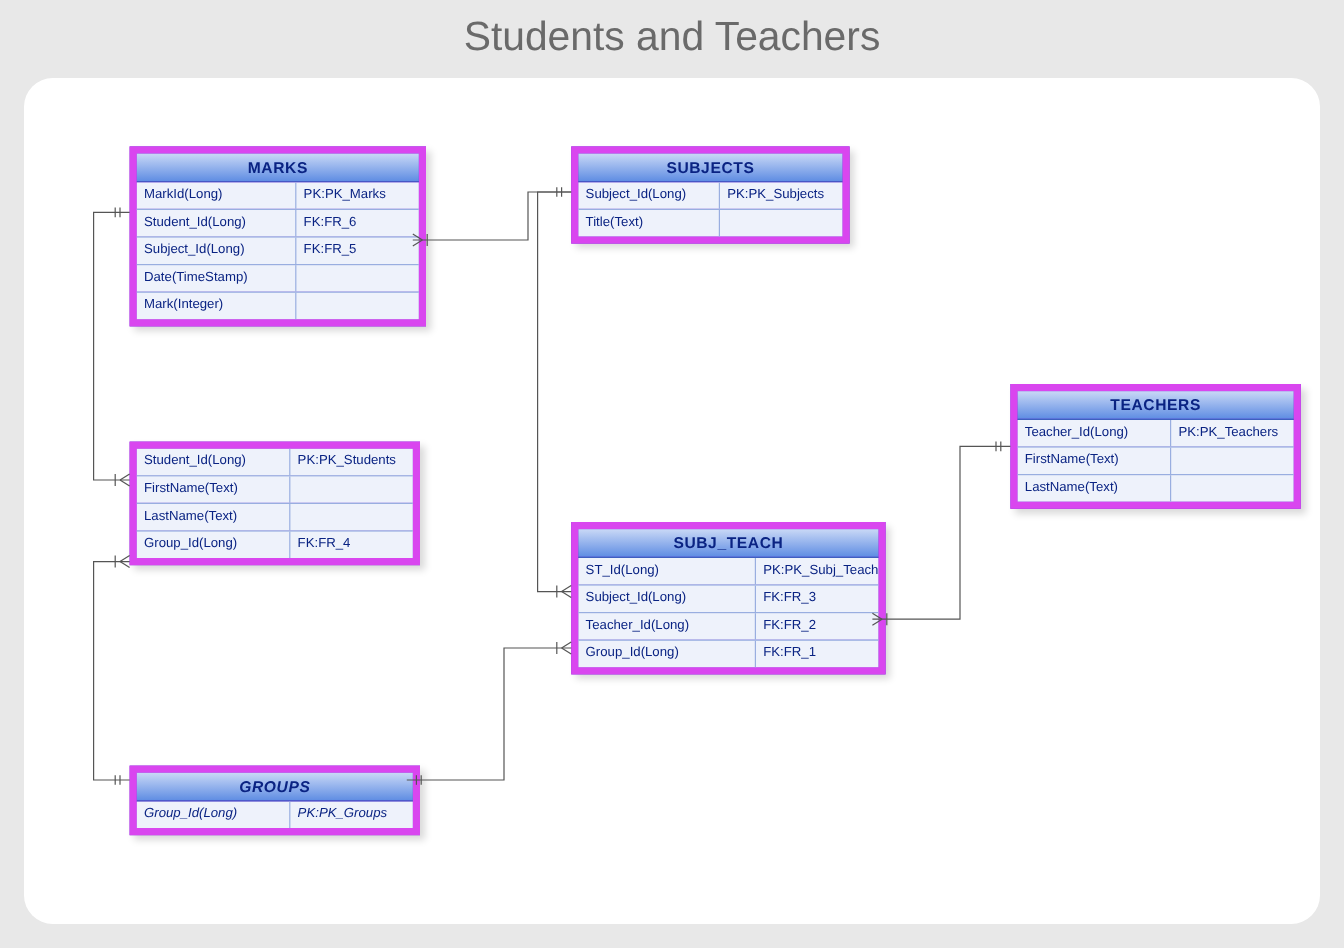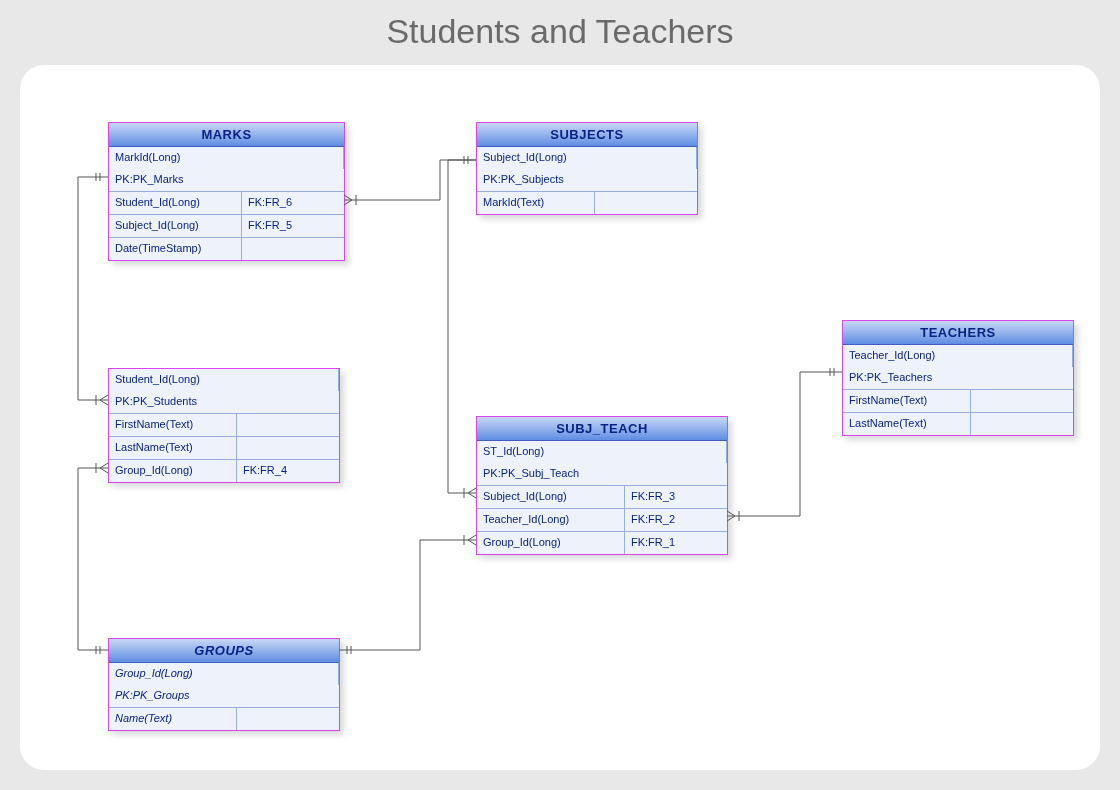--- a/index.html
+++ b/index.html
@@ -25,21 +25,21 @@
     top: 12px;
     left: 0;
     width: 1120px;
     text-align: center;
     font-size: 34px;
     color: #6a6a6a;
     font-weight: 400;
   }
   .entity {
     position: absolute;
-    border: 1px solid #d946ef;
+    border: 6px solid #d946ef;
     background: #6d28d9;
     box-shadow: 4px 4px 6px rgba(0,0,0,0.15);
   }
   .entity-header {
     background: linear-gradient(#c9d8f6 0%, #5f8de3 100%);
     border-bottom: 1px solid #3e5fbf;
     color: #0a2383;
     font-weight: 700;
     font-size: 13px;
     text-align: center;
@@ -47,21 +47,21 @@
     letter-spacing: 0.5px;
   }
   .entity-row {
     display: flex;
     border-top: 1px solid #99aee0;
     font-size: 11px;
     color: #0a2383;
     background: #eef2fb;
   }
   .entity-row:first-of-type { border-top: none; }
-  .entity-rows .entity-row:nth-child(1) { border-top: none; flex-direction: column; }
+  .entity-rows .entity-row:nth-child(1) { border-top: none; }
   .cell-left {
     flex: 1;
     padding: 4px 6px;
     border-right: 1px solid #99aee0;
     min-height: 14px;
   }
   .cell-right {
     width: 90px;
     padding: 4px 6px;
     min-height: 14px;
@@ -98,32 +98,36 @@
         <div class="cell-right">FK:FR_6</div>
       </div>
     <div class="entity-row">
         <div class="cell-left">Subject_Id(Long)</div>
         <div class="cell-right">FK:FR_5</div>
       </div>
     <div class="entity-row">
         <div class="cell-left">Date(TimeStamp)</div>
         <div class="cell-right"></div>
       </div>
+    <div class="entity-row">
+        <div class="cell-left">Mark(Integer)</div>
+        <div class="cell-right"></div>
+      </div>
   </div>
 </div>
 
 <div class="entity" style="left:476px; top:122px; width:220px;">
   <div class="entity-header">SUBJECTS</div>
   <div class="entity-rows">
     <div class="entity-row">
         <div class="cell-left">Subject_Id(Long)</div>
         <div class="cell-right">PK:PK_Subjects</div>
       </div>
     <div class="entity-row">
-        <div class="cell-left">MarkId(Text)</div>
+        <div class="cell-left">Title(Text)</div>
         <div class="cell-right"></div>
       </div>
   </div>
 </div>
 
 <div class="entity" style="left:842px; top:320px; width:230px;">
   <div class="entity-header">TEACHERS</div>
   <div class="entity-rows">
     <div class="entity-row">
         <div class="cell-left">Teacher_Id(Long)</div>
@@ -154,21 +158,21 @@
         <div class="cell-left">LastName(Text)</div>
         <div class="cell-right"></div>
       </div>
     <div class="entity-row">
         <div class="cell-left">Group_Id(Long)</div>
         <div class="cell-right">FK:FR_4</div>
       </div>
   </div>
 </div>
 
-<div class="entity" style="left:476px; top:416px; width:250px;">
+<div class="entity" style="left:476px; top:435px; width:250px;">
   <div class="entity-header">SUBJ_TEACH</div>
   <div class="entity-rows">
     <div class="entity-row">
         <div class="cell-left">ST_Id(Long)</div>
         <div class="cell-right">PK:PK_Subj_Teach</div>
       </div>
     <div class="entity-row">
         <div class="cell-left">Subject_Id(Long)</div>
         <div class="cell-right">FK:FR_3</div>
       </div>
@@ -182,24 +186,20 @@
       </div>
   </div>
 </div>
 
 <div class="entity" style="left:108px; top:638px; width:230px;font-style:italic;">
   <div class="entity-header">GROUPS</div>
   <div class="entity-rows">
     <div class="entity-row">
         <div class="cell-left">Group_Id(Long)</div>
         <div class="cell-right">PK:PK_Groups</div>
-      </div>
-    <div class="entity-row">
-        <div class="cell-left">Name(Text)</div>
-        <div class="cell-right"></div>
       </div>
   </div>
 </div>
 
 <svg class="connectors">
 
   <polyline points="108,177 78,177 78,400 108,400"></polyline>
   <line x1="100" y1="173" x2="100" y2="181"></line>
     <line x1="96" y1="173" x2="96" y2="181"></line>
   <line x1="108" y1="395" x2="100" y2="400"></line>

